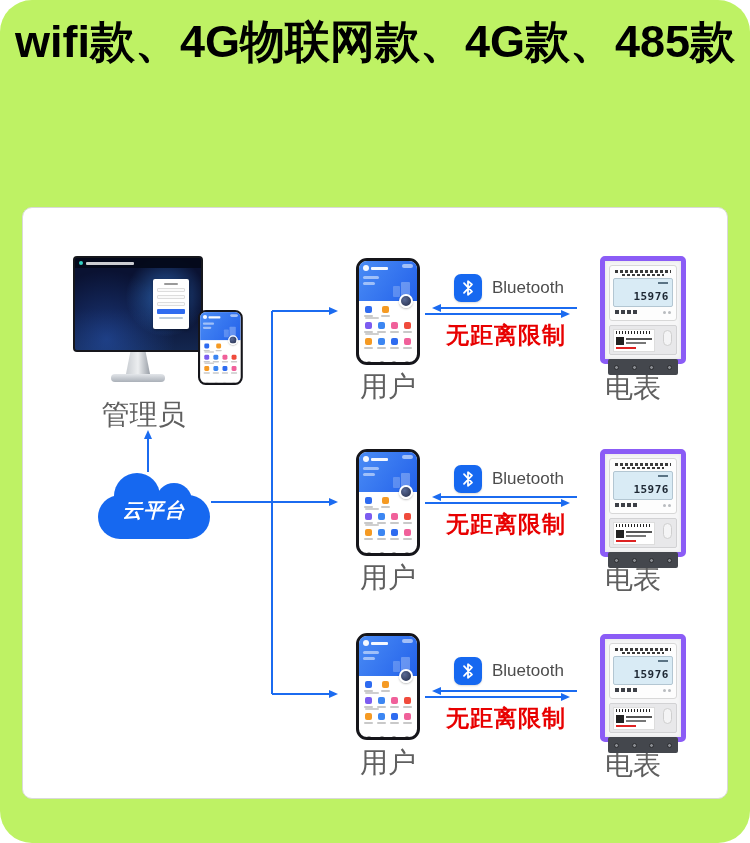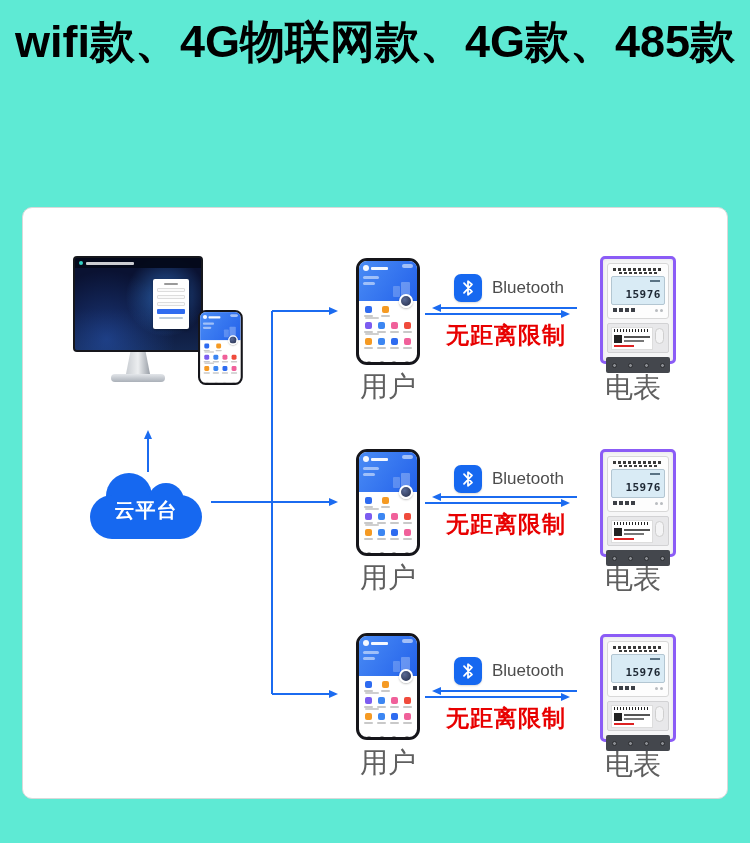--- a/index.html
+++ b/index.html
@@ -1,39 +1,39 @@
 <!DOCTYPE html>
 <html><head>
 <meta charset="utf-8">
 <style>
   * { margin:0; padding:0; box-sizing:border-box; }
   html,body { background:#fff; }
   body { width:750px; height:843px; font-family:"Liberation Sans", sans-serif; }
-  .page { position:relative; width:750px; height:843px; overflow:hidden; background:#5eead4; }
+  .page { position:relative; width:750px; height:843px; overflow:hidden; background:#bef264;border-radius:32px; }
 
   
   .title { position:absolute; top:12px; left:0; width:750px; text-align:center;
            font-size:45px; font-weight:700; color:#000; letter-spacing:0; }
   .intro { position:absolute; top:86px; left:19px; width:712px;
            font-size:21px; line-height:28px; font-weight:600; color:#151515;
            text-align:justify; text-indent:2em; }
   .intro .hl { color:#e80000; font-weight:800; }
 
   
   .panel { position:absolute; left:22px; top:207px; width:706px; height:592px;
            border:1px solid #d9d9d9; border-radius:10px; background:#fff; }
   .panel .abs { position:absolute; }
 
   .grey-label { position:absolute; text-align:center; font-size:28px; color:#5f5f5f; }
 
   
   .wires { position:absolute; left:0; top:0; width:750px; height:843px; pointer-events:none; z-index:3; }
 
   
-  .cloud { position:absolute; left:67px; top:265px; width:112px; height:66px; z-index:2; }
+  .cloud { position:absolute; left:75px; top:265px; width:112px; height:66px; z-index:2;font-style:italic; }
   .cloud i { position:absolute; background:#1668f0; display:block; }
   .cloud .c-body { left:0; bottom:0; width:112px; height:44px; border-radius:22px; }
   .cloud .c-l1 { left:16px; top:0; width:46px; height:46px; border-radius:50%; }
   .cloud .c-l2 { left:58px; top:10px; width:36px; height:36px; border-radius:50%; }
   .cloud-label { position:absolute; left:0; top:24px; width:112px; text-align:center;
                  color:#fff; font-size:20px; font-weight:600; letter-spacing:1px; z-index:2; }
 
   
   .monitor { position:absolute; left:50px; top:48px; width:130px; height:96px;
              background:linear-gradient(#0a1232,#0d1b3f); border:2px solid #16171c; border-radius:4px;
@@ -90,21 +90,21 @@
 
   
   .bt-group { position:absolute; display:flex; align-items:center; gap:10px; z-index:2; }
   .bt-icon { width:28px; height:28px; border-radius:7px; background:#1668f0; display:flex;
              align-items:center; justify-content:center; box-shadow:0 1px 2px rgba(0,0,0,.15); }
   .bt-text { font-size:17px; color:#4c4c4c; }
   .nodist { position:absolute; left:408px; width:150px; text-align:center;
             font-size:23px; font-weight:800; color:#e80000; z-index:2; letter-spacing:1px; }
 
   
-  .meter { position:absolute; width:76px; height:108px; background:#f6f6f7; border:3px solid #8b5cf6;
+  .meter { position:absolute; width:86px; height:108px; background:#f6f6f7; border:5px solid #8b5cf6;
            border-radius:5px; box-shadow:inset 0 0 4px rgba(0,0,0,.08); z-index:2; }
   .mt-top { margin:4px 4px 0; background:#fdfdfd; border:1px solid #d8d8d8; border-radius:3px;
             padding:3px 3px 2px; height:56px; }
   .mt-tline { height:2.5px; margin:1px 2px;
               background:repeating-linear-gradient(90deg,#3a3a3a 0 3px, transparent 3px 5px); }
   .mt-tline.short { width:70%; margin-left:auto; margin-right:auto; }
   .mt-lcd { height:29px; background:#d9ebf5; border:1px solid #b3c6d2; border-radius:2px;
             margin-top:2px; position:relative; }
   .lcd-mini { position:absolute; right:4px; top:3px; width:10px; height:2px; background:#5a7384; }
   .lcd-num { position:absolute; right:3px; bottom:3px; font:700 11px "DejaVu Sans Mono", monospace;
@@ -213,20 +213,21 @@
           </div>
         <div class="ph-tabs">
             <i></i>
             <i></i>
             <i></i>
             <i></i>
           </div>
       </div>
     </div>
 
+    <div class="grey-label" style="left:28px; top:188px; width:185px;">管理员</div>
 
     <div class="cloud">
       <i class="c-l1"></i>
         <i class="c-l2"></i>
         <i class="c-body"></i>
       <div class="cloud-label">云平台</div>
     </div>
 
     <div class="phone" style="left:333px; top:50px;">
       <div class="ph-head">

